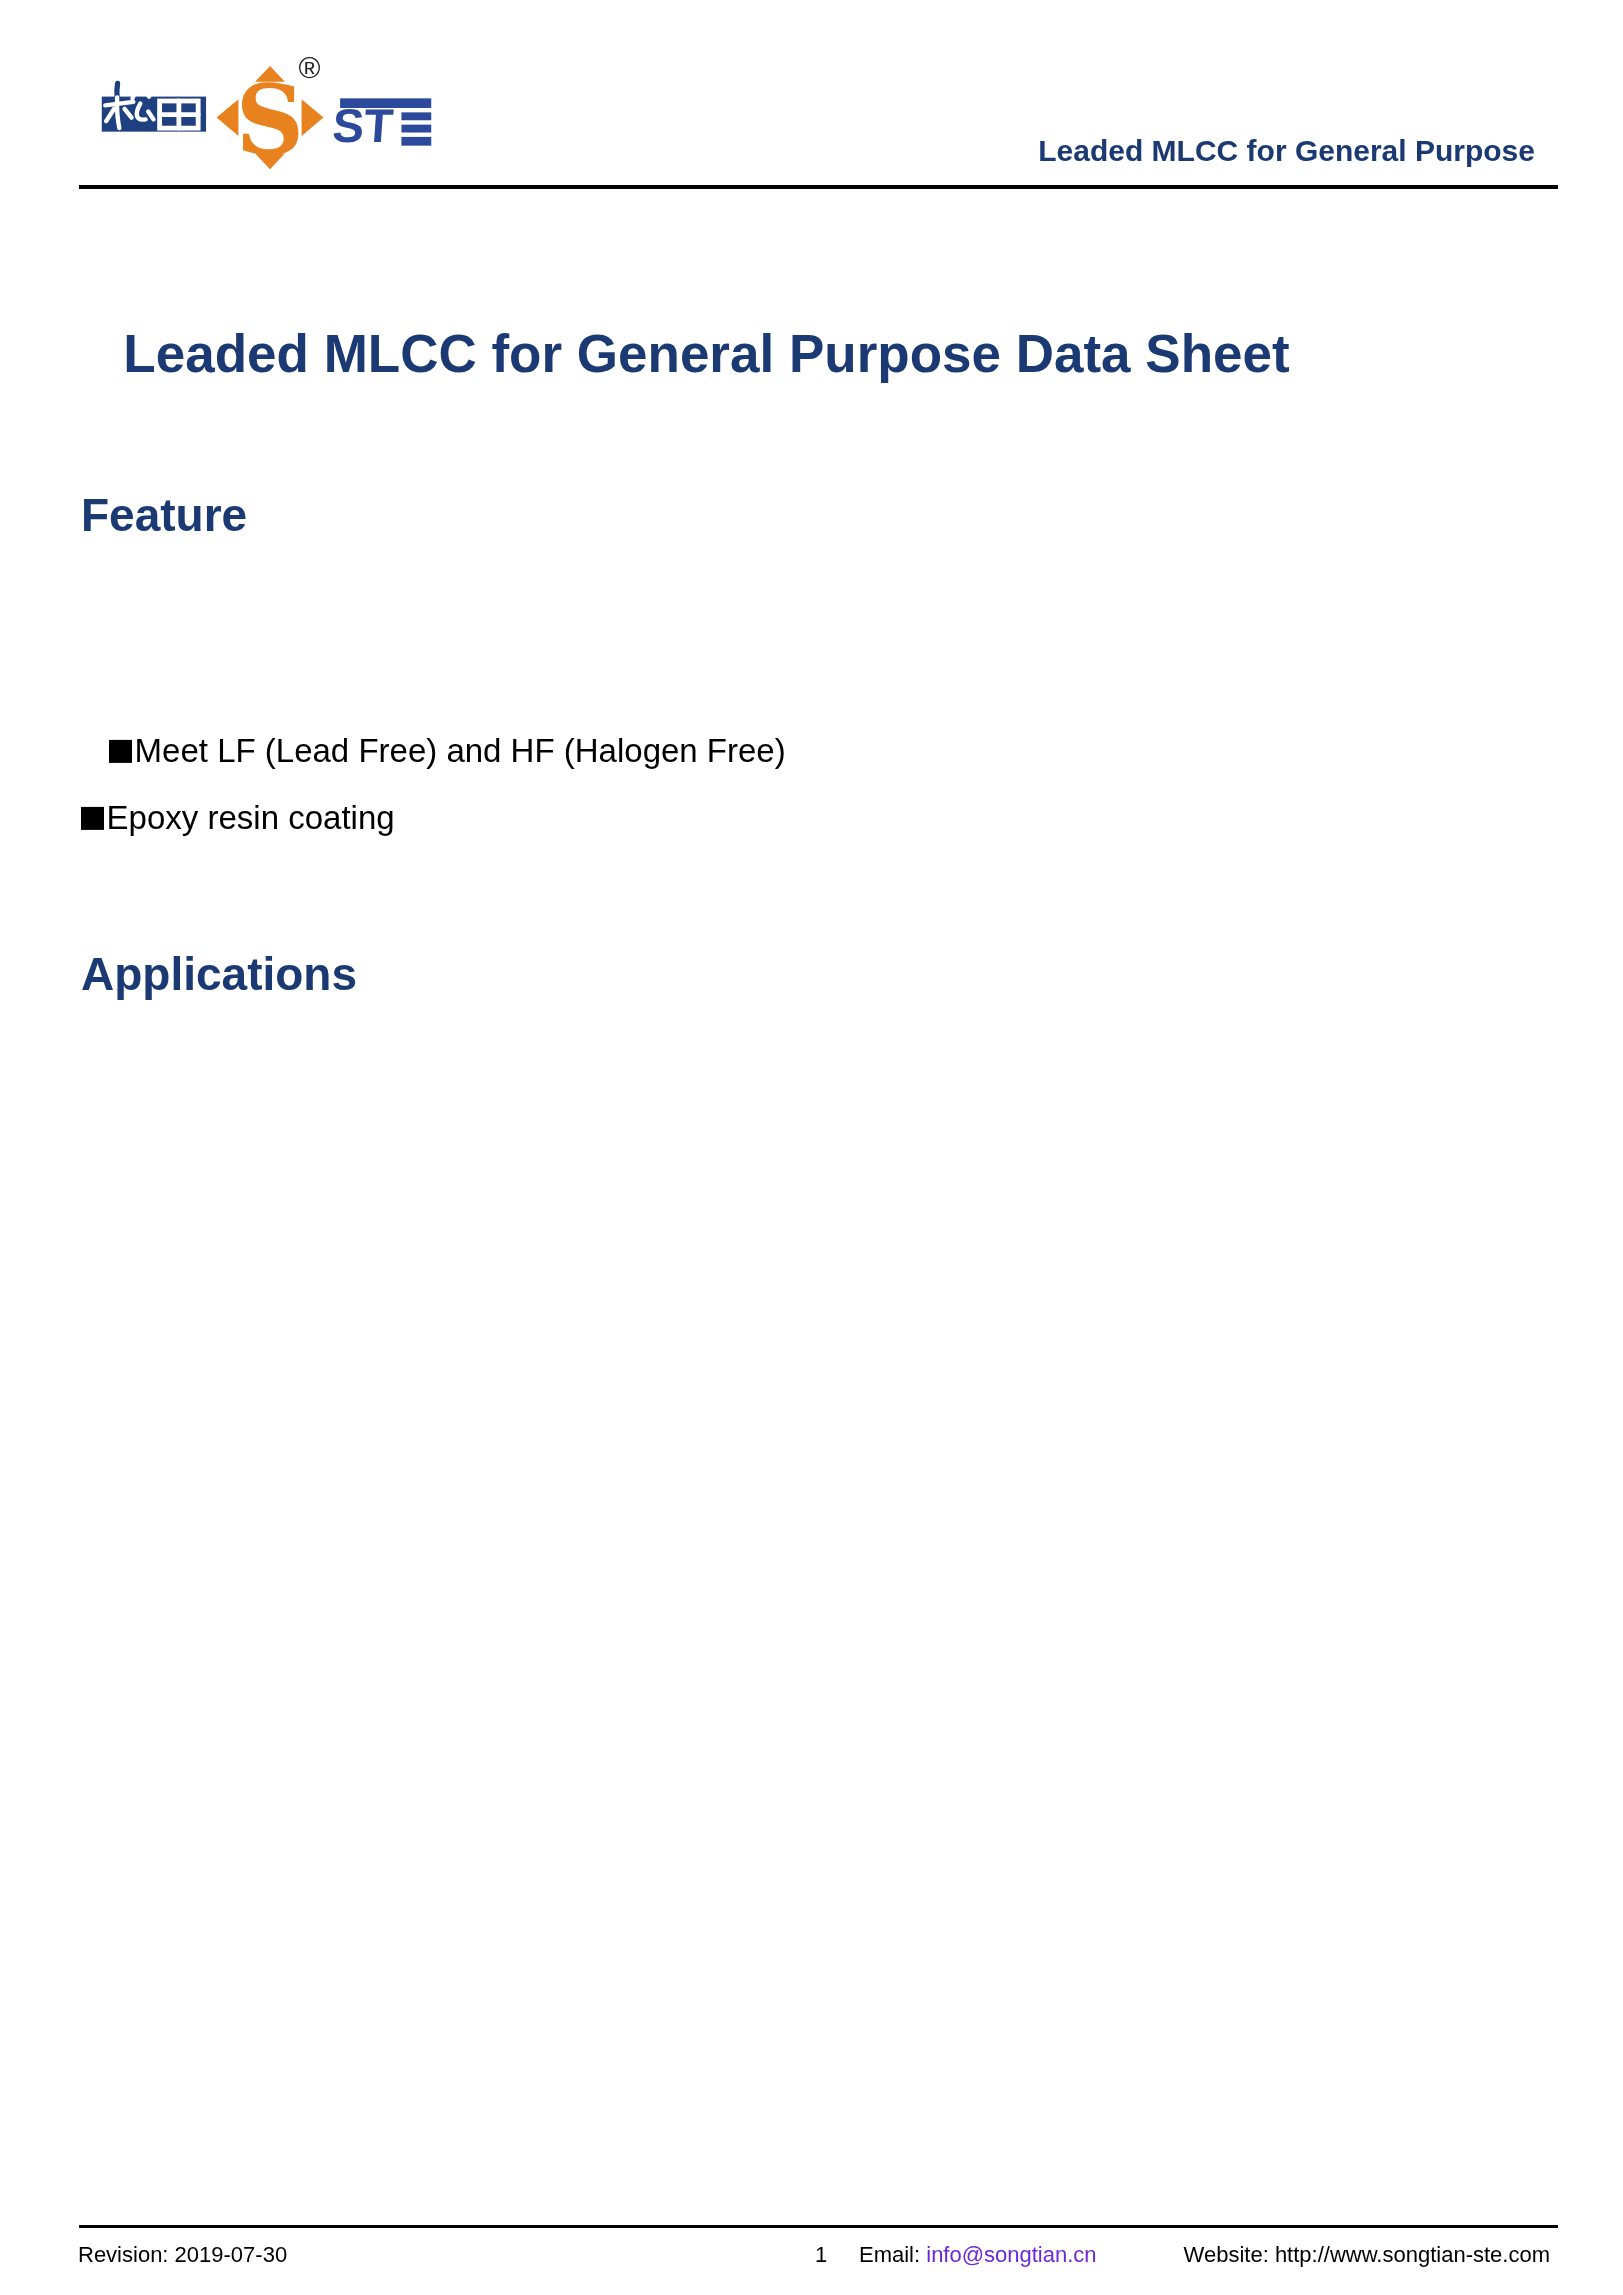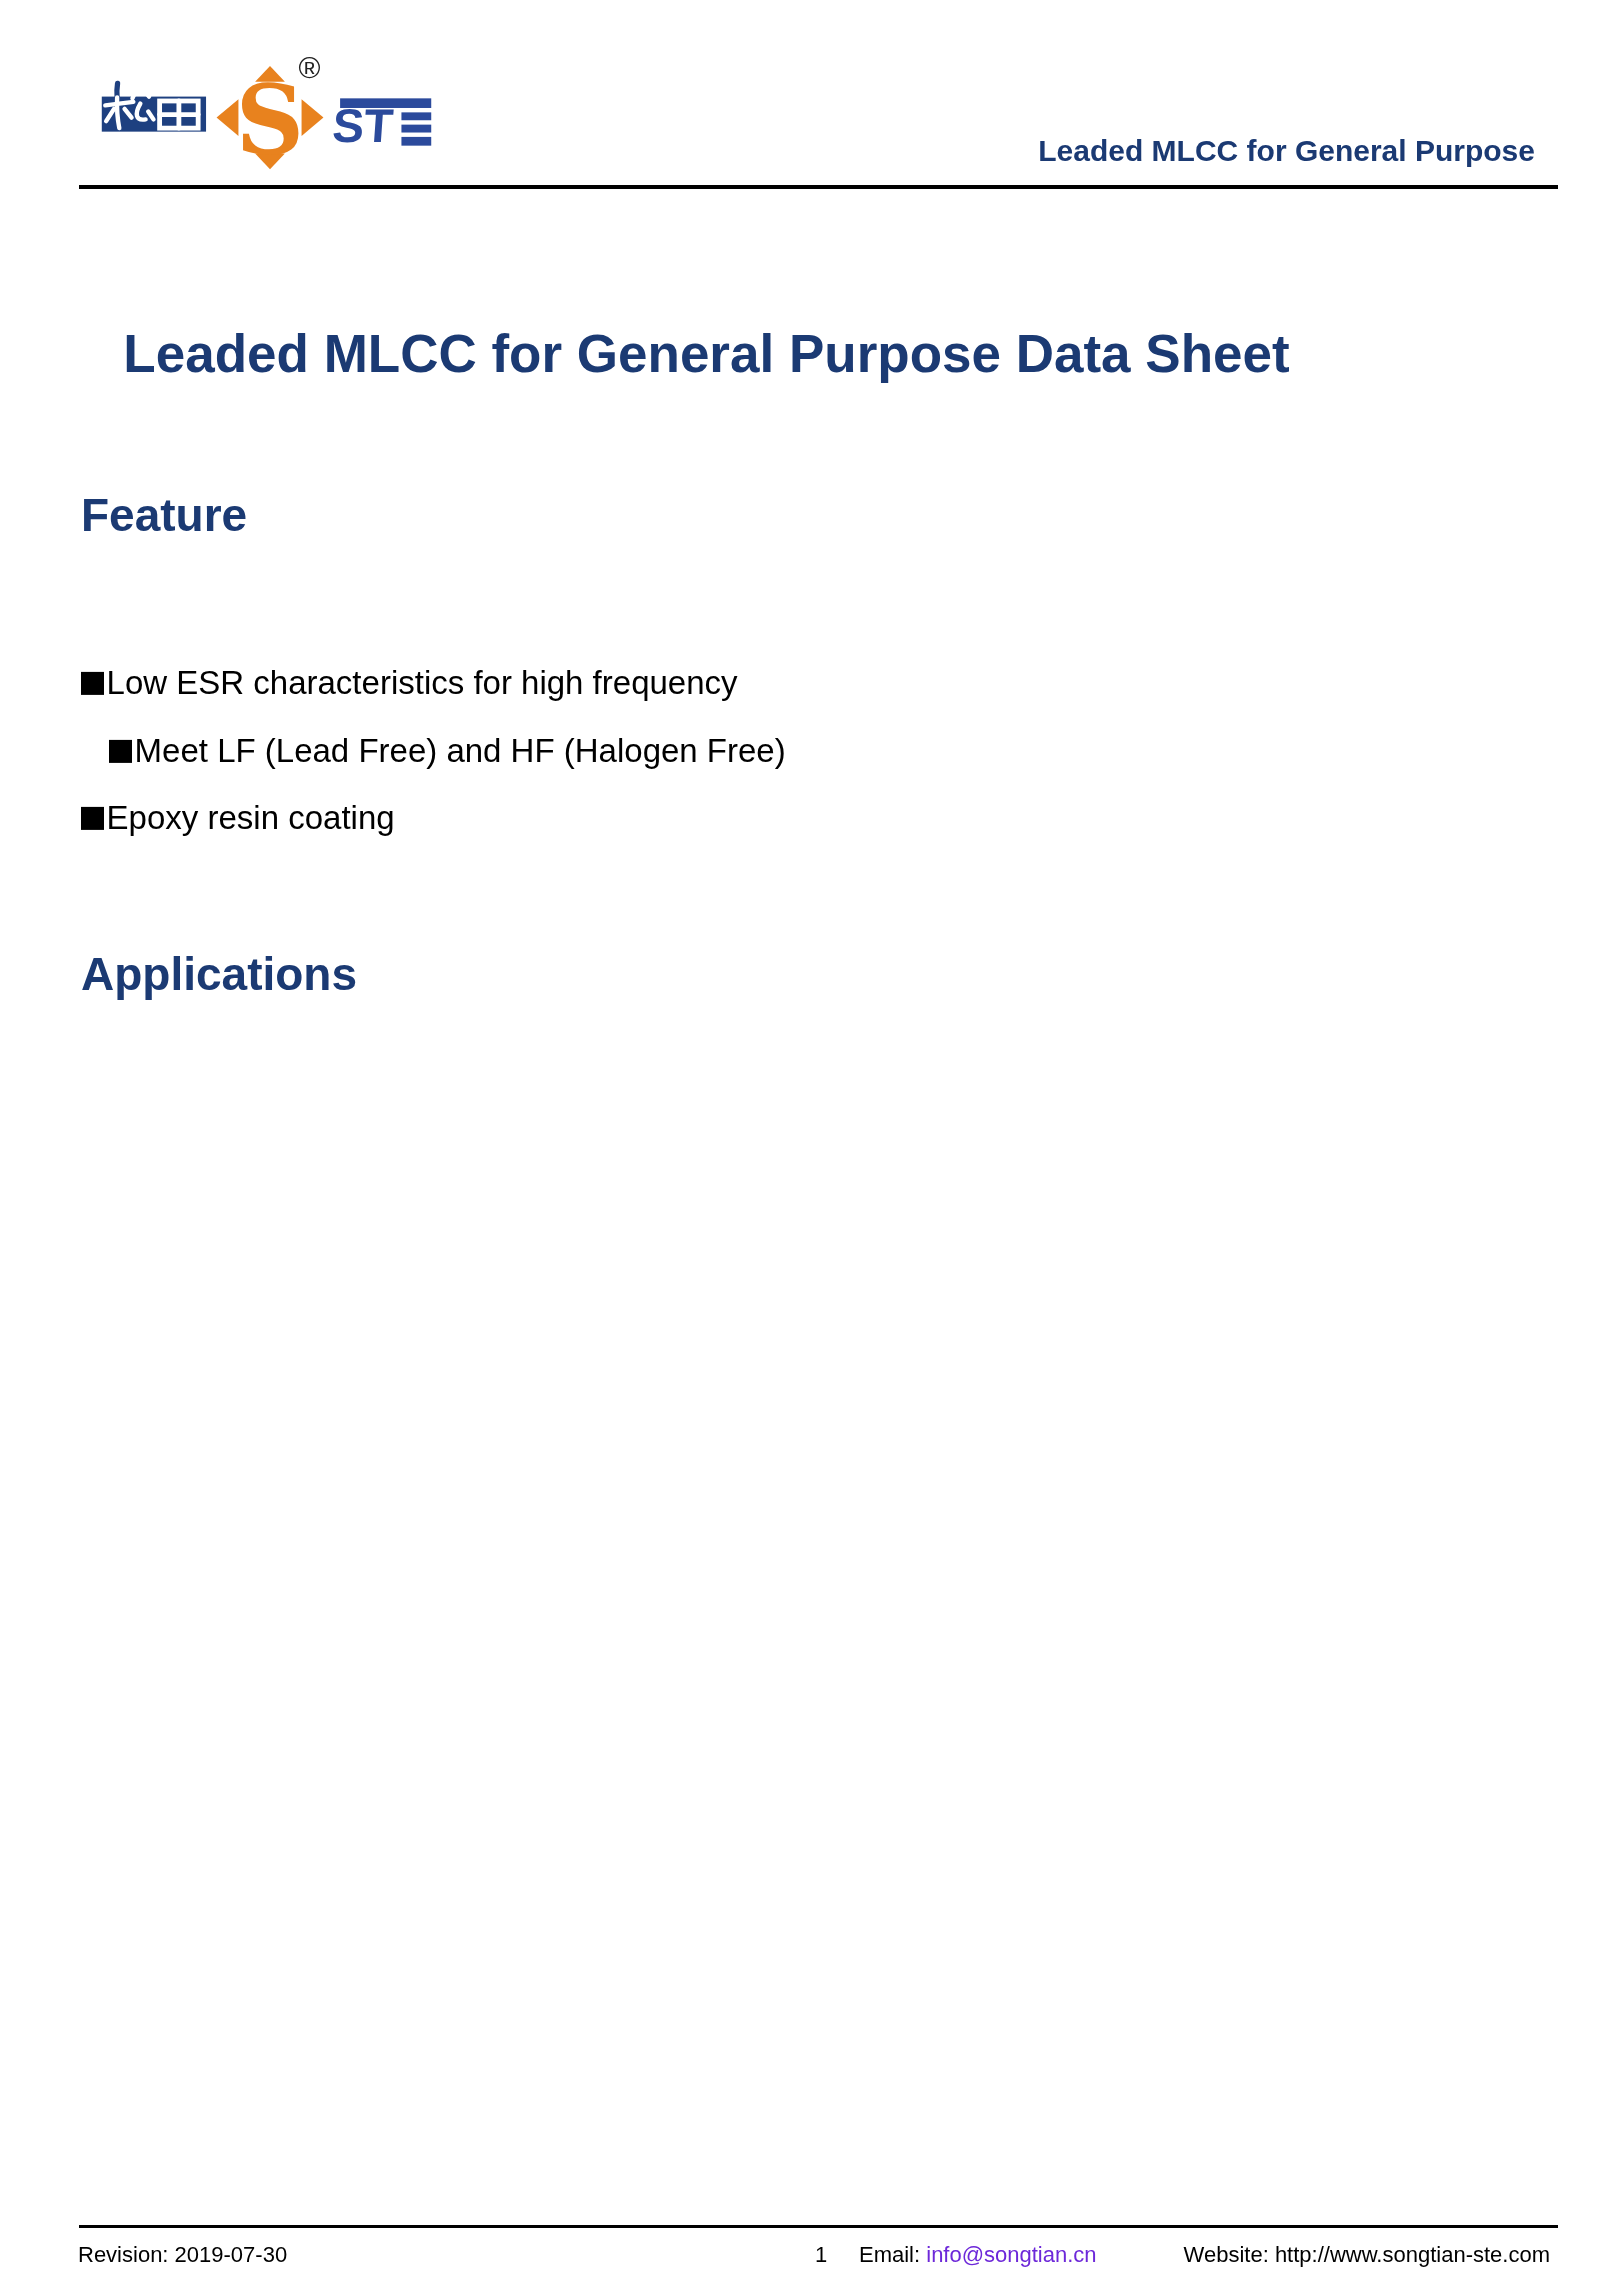--- a/index.html
+++ b/index.html
@@ -111,23 +111,20 @@
     </g>
   </svg>
 
   <div class="header-title">Leaded MLCC for General Purpose</div>
   <div class="header-rule"></div>
 
   <div class="doc-title">Leaded MLCC for General Purpose Data Sheet</div>
 
   <div class="section-heading h-feature">Feature</div>
 
-  <div class="bullet b2">
-    <span class="sq"></span><span>Low ESR characteristics for high frequency</span>
-  </div>
   <div class="bullet b3">
     <span class="sq"></span><span>Meet LF (Lead Free) and HF (Halogen Free)</span>
   </div>
   <div class="bullet b4">
     <span class="sq"></span><span>Epoxy resin coating</span>
   </div>
 
   <div class="section-heading h-applications">Applications</div>
 
 

